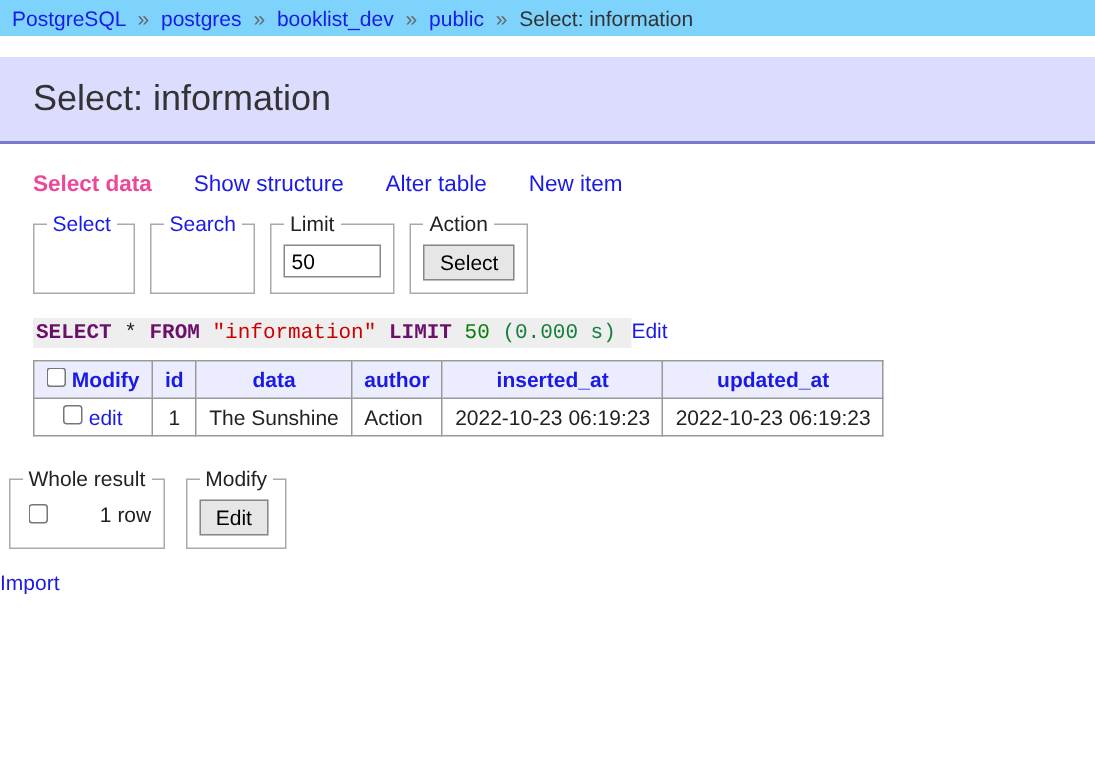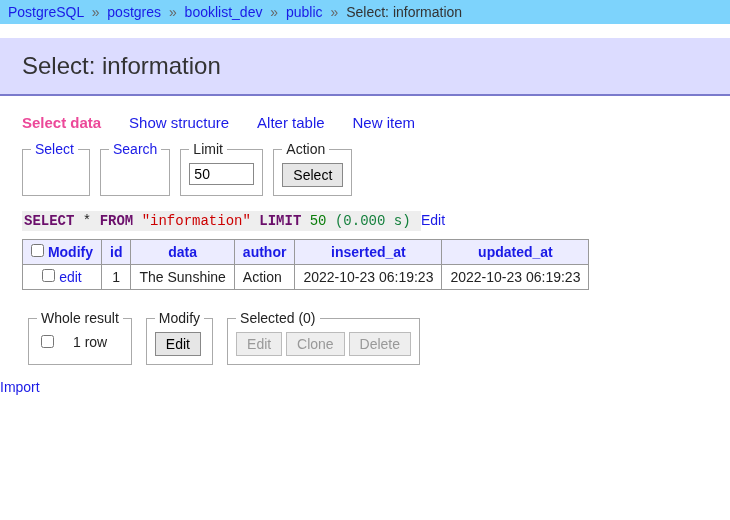--- a/index.html
+++ b/index.html
@@ -102,25 +102,25 @@
     color: #1a1ae6;
     font-weight: bold;
   }
   table.data td { background: #fff; }
   table.data td.left { text-align: left; }
   table.data input[type=checkbox] { margin: 0; }
 
   .bottom-row {
     display: flex;
     gap: 14px;
-    margin-left: 28px;
+    margin-left: 6px;
     margin-bottom: 14px;
   }
   .bottom-row fieldset { min-width: auto; }
-  .bottom-row .wr label { display: flex; align-items: center; gap: 16px; }
+  .bottom-row .wr label { display: flex; align-items: center; gap: 6px; justify-content: space-between; }
 
   .import-link {
     margin-top: 6px;
   }
 </style>
 </head>
 <body>
 
 <div class="breadcrumb">
   <a href="#">PostgreSQL</a>
@@ -207,24 +207,18 @@
       <input type="checkbox" style="">
       <span>1 row</span>
     </label>
   </fieldset>
 
   <fieldset>
     <legend>Modify</legend>
     <button>Edit</button>
   </fieldset>
 
-  <fieldset>
-    <legend>Selected (0)</legend>
-    <button disabled="">Edit</button>
-    <button disabled="">Clone</button>
-    <button disabled="">Delete</button>
-  </fieldset>
 
 </div>
 
 <div class="import-link">
   <a href="#">Import</a>
 </div>
 
 </body></html>

